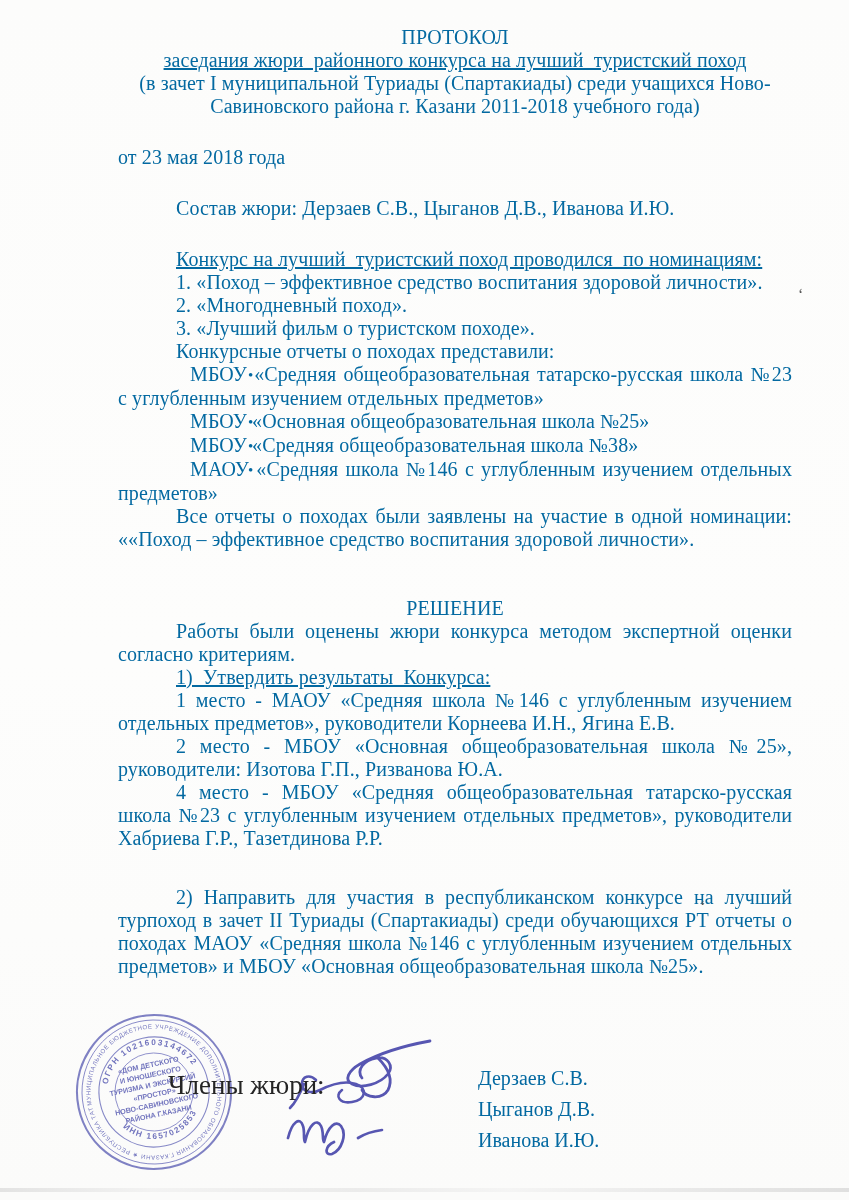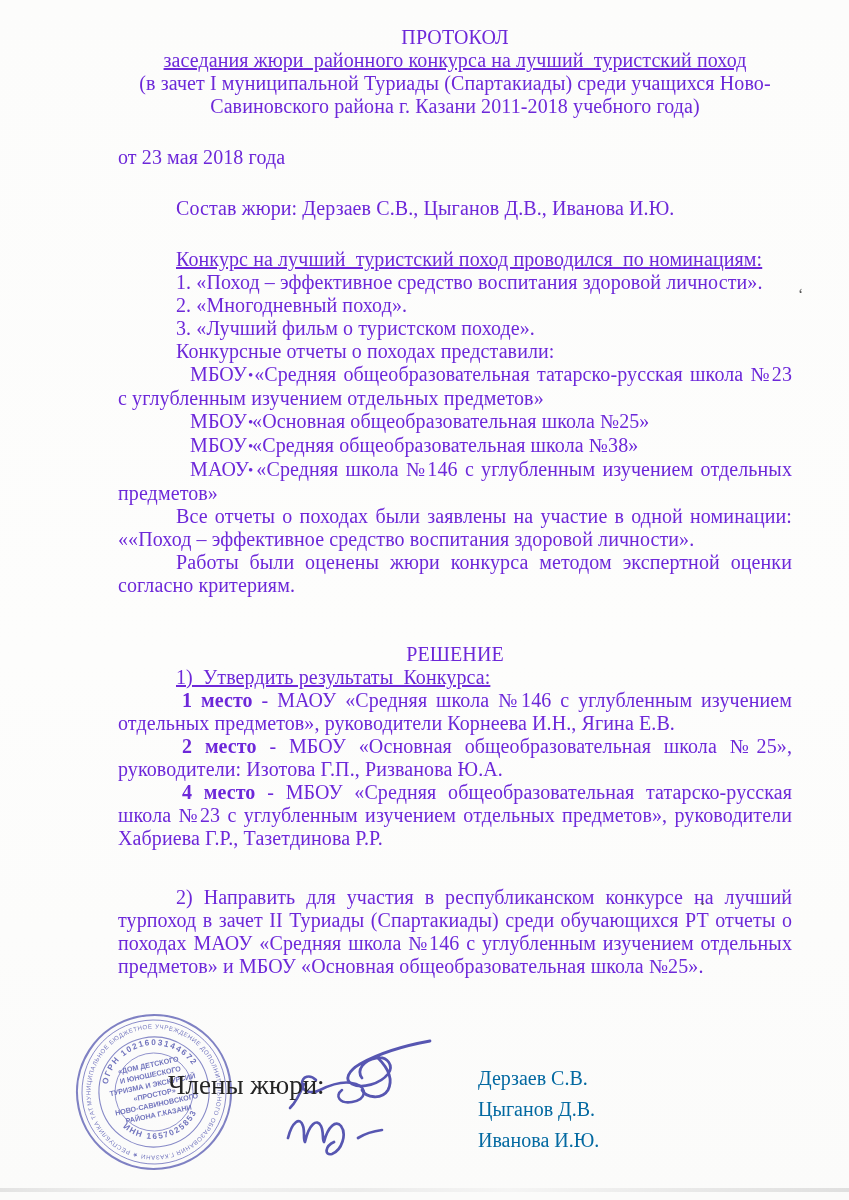--- a/index.html
+++ b/index.html
@@ -7,32 +7,32 @@
     width:849px;height:1200px;position:relative;overflow:hidden;
     background:#ffffff;
     font-family:"Liberation Serif","DejaVu Serif",serif;
   }
   .paper{
     position:absolute;inset:0;
     background:linear-gradient(180deg,#fcfcfb 0%,#fdfdfc 55%,#fbfbfa 100%);
   }
   .content{
     position:absolute;left:118px;top:26px;width:674px;
-    font-size:20px;line-height:23px;color:#6d28d9;
+    font-size:20px;line-height:23px;color:#0369a1;
     letter-spacing:0.1px;
   }
   .center{text-align:center;}
   .just{text-align:justify;}
   .p{margin:0;}
   .indent{text-indent:58px;}
   .gap1{margin-top:28px;}
   .gap2{margin-top:46px;}
   .gap3{margin-top:36px;}
   .prewrap{white-space:pre-wrap;text-decoration:underline;}
-  .bold{font-weight:bold;margin-left:6px;}
+  .bold{font-weight:normal;}
   .bullet{display:inline-block;width:0;transform:translateX(-14px);font-size:15px;vertical-align:1px;}
   .bullet-item{text-indent:72px;}
   
   .sig-label{
     position:absolute;left:168px;top:1070px;font-size:27px;color:#242424;
     font-family:"Liberation Serif","DejaVu Serif",serif;
   }
   .sig-names{
     position:absolute;left:478px;top:1063px;font-size:20px;line-height:31px;color:#0369a1;
     font-family:"Liberation Serif","DejaVu Serif",serif;
@@ -70,23 +70,23 @@
   <p class="p indent">2. «Многодневный поход».</p>
   <p class="p indent">3. «Лучший фильм о туристском походе».</p>
   <p class="p indent">Конкурсные отчеты о походах представили:</p>
 
   <p class="p just bullet-item"><span class="bullet">•</span><span>МБОУ «Средняя общеобразовательная татарско-русская школа №23 с углубленным изучением отдельных предметов»</span></p>
   <p class="p just bullet-item"><span class="bullet">•</span><span>МБОУ «Основная общеобразовательная школа №25»</span></p>
   <p class="p just bullet-item"><span class="bullet">•</span><span>МБОУ «Средняя общеобразовательная школа №38»</span></p>
   <p class="p just bullet-item"><span class="bullet">•</span><span>МАОУ «Средняя школа №146 с углубленным изучением отдельных предметов»</span></p>
 
   <p class="p just indent">Все отчеты о походах были заявлены на участие в одной номинации: ««Поход – эффективное средство воспитания здоровой личности».</p>
+  <p class="p center gap2">РЕШЕНИЕ</p>
+
   <p class="p just indent">Работы были оценены жюри конкурса методом экспертной оценки согласно критериям.</p>
-
-  <p class="p center gap2">РЕШЕНИЕ</p>
   <p class="p indent prewrap">1)  Утвердить результаты  Конкурса:</p>
 
   <p class="p just indent"><span class="bold">1 место</span><span> - МАОУ «Средняя школа №146 с углубленным изучением отдельных предметов», руководители Корнеева И.Н., Ягина Е.В.</span></p>
   <p class="p just indent"><span class="bold">2 место</span><span> - МБОУ «Основная общеобразовательная школа №25», руководители: Изотова Г.П., Ризванова Ю.А.</span></p>
   <p class="p just indent"><span class="bold">4 место</span><span> - МБОУ «Средняя общеобразовательная татарско-русская школа №23 с углубленным изучением отдельных предметов», руководители Хабриева Г.Р., Тазетдинова Р.Р.</span></p>
 
   <p class="p just indent gap3">2) Направить для участия в республиканском конкурсе на лучший турпоход в зачет II Туриады (Спартакиады) среди обучающихся РТ отчеты о походах МАОУ «Средняя школа №146 с углубленным изучением отдельных предметов» и  МБОУ «Основная общеобразовательная школа №25».</p>
 
 </div>
 

